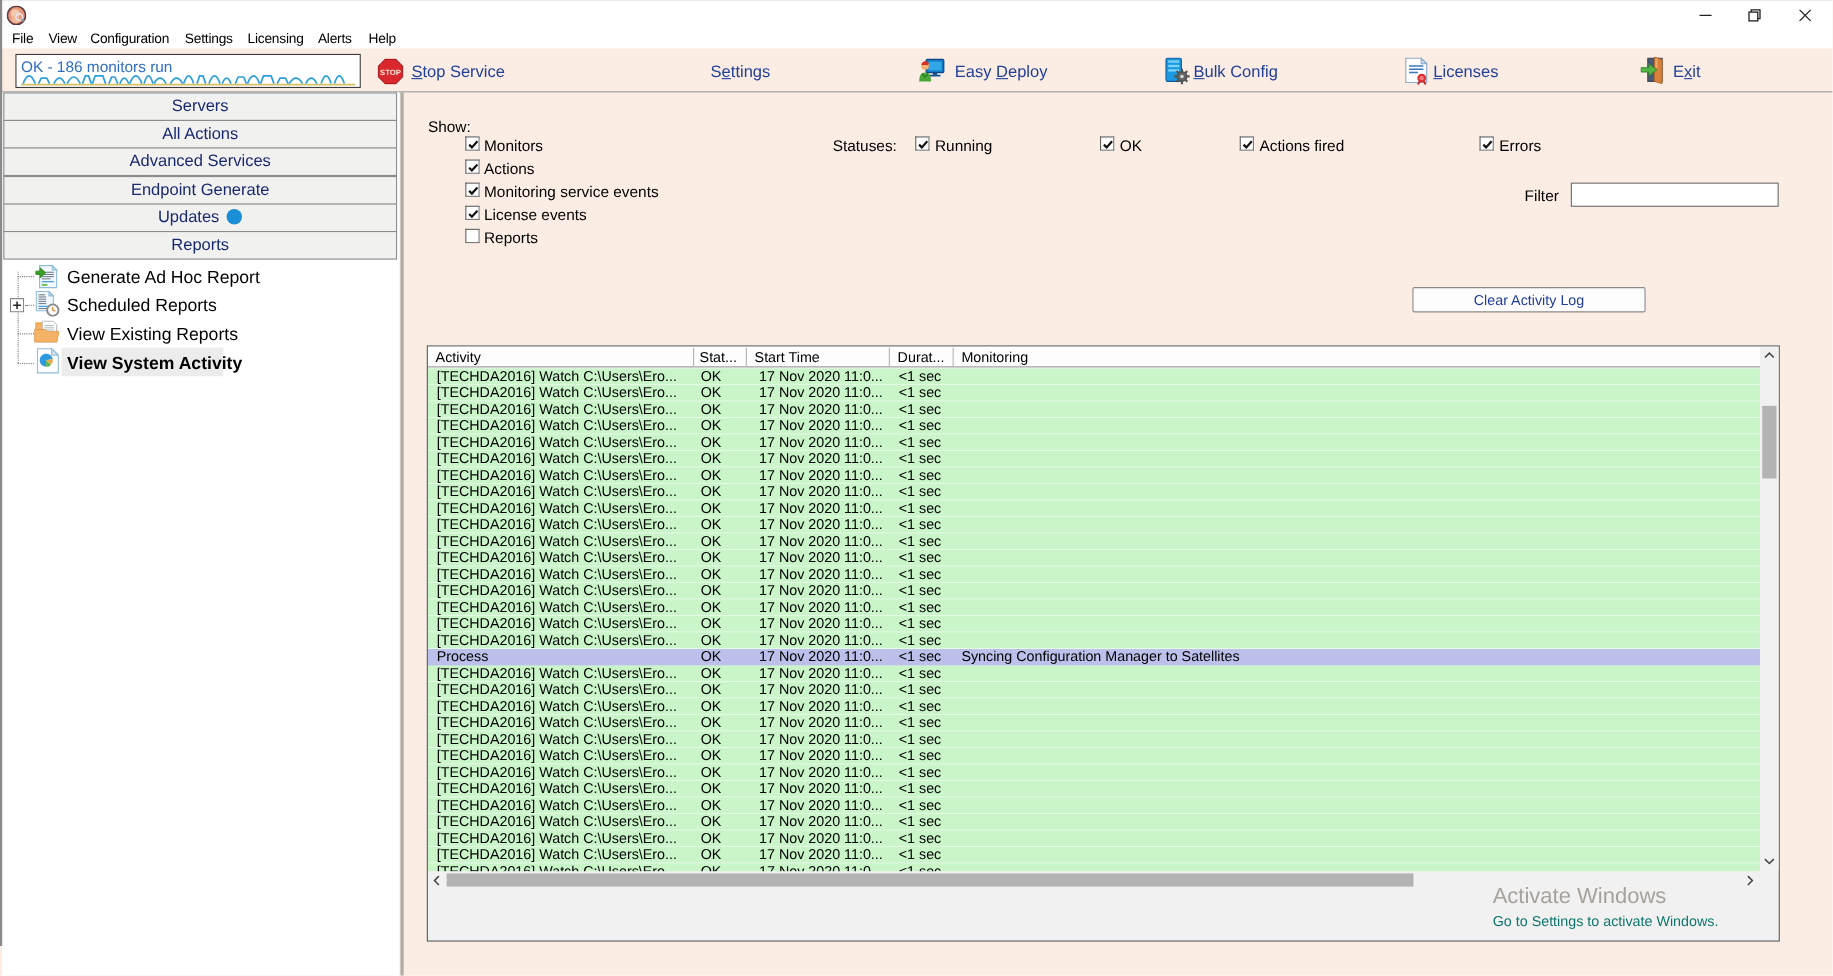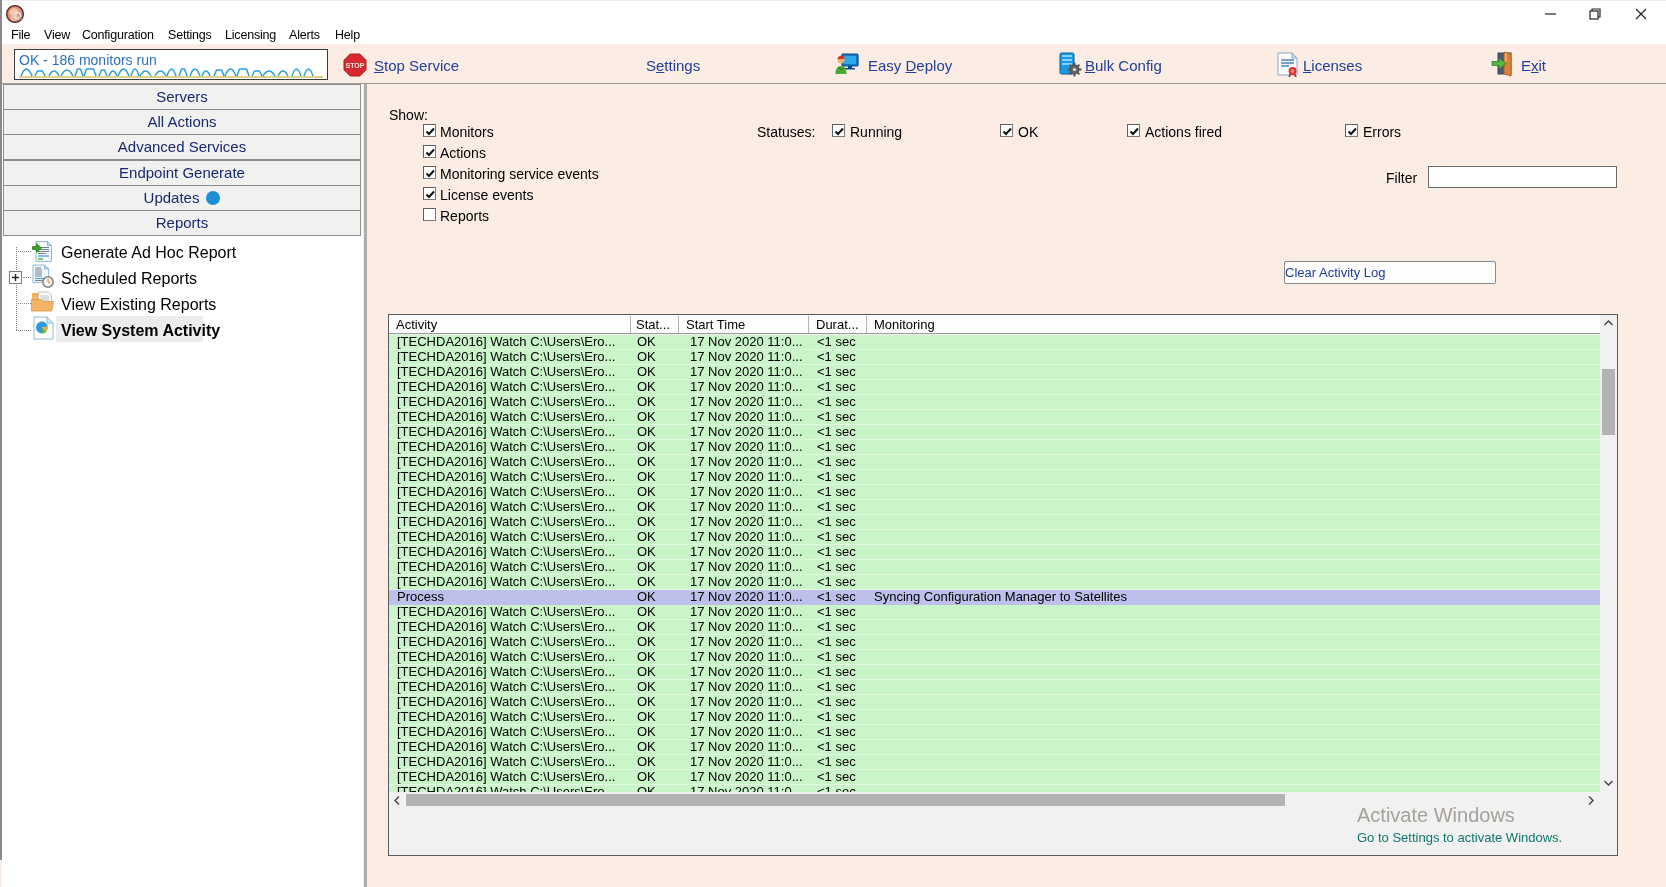--- a/index.html
+++ b/index.html
@@ -27,21 +27,21 @@
 
 .titem{position:absolute;font-size:16px;white-space:nowrap}
 .dotv{position:absolute;border-left:1px dotted #808080}
 .doth{position:absolute;border-top:1px dotted #808080}
 
 .lbl{position:absolute;font-size:14px;white-space:nowrap}
 .cb{position:absolute;width:13px;height:13px;background:#fff;border:1px solid #7b7b7b;border-top-color:#5f5f5f;border-left-color:#5f5f5f}
 .cb svg{position:absolute;left:0px;top:0px}
 #filter{left:1428px;top:166px;width:189px;height:22px;background:#fff;border:1px solid #6a6a6a}
 #clearbtn{left:1284px;top:261px;width:212px;height:23px;background:#fdfdfd;border:1px solid #8a8a8a;border-radius:2px;
-          color:#203d9b;font-size:13px;line-height:21px}
+          color:#203d9b;font-size:13px;text-align:center;line-height:21px}
 
 #table{left:388px;top:314px;width:1230px;height:542px;background:#f1f1f1;border:1px solid #5a5a5a;overflow:hidden}
 #thead{position:absolute;left:0;top:0;width:1211px;height:19px;background:#fdfdfd;border-bottom:1px solid #9a9a9a;font-size:13px}
 #thead span{position:absolute;top:2px}
 .hsep{position:absolute;top:1px;height:17px;width:1px;background:#b4b4b4}
 .trow{position:absolute;left:0;width:1211px;height:15px;background:#c9f5c9;border-bottom:1px solid #e3fbe3;font-size:13px;white-space:nowrap}
 .trow span{position:absolute;top:0px;line-height:14px}
 .trow.proc{background:#bcc0ea;border-bottom-color:#bcc0ea}
 .c1{left:8px}.c2{left:248px}.c3{left:301px}.c4{left:428px}.c5{left:485px}
 

